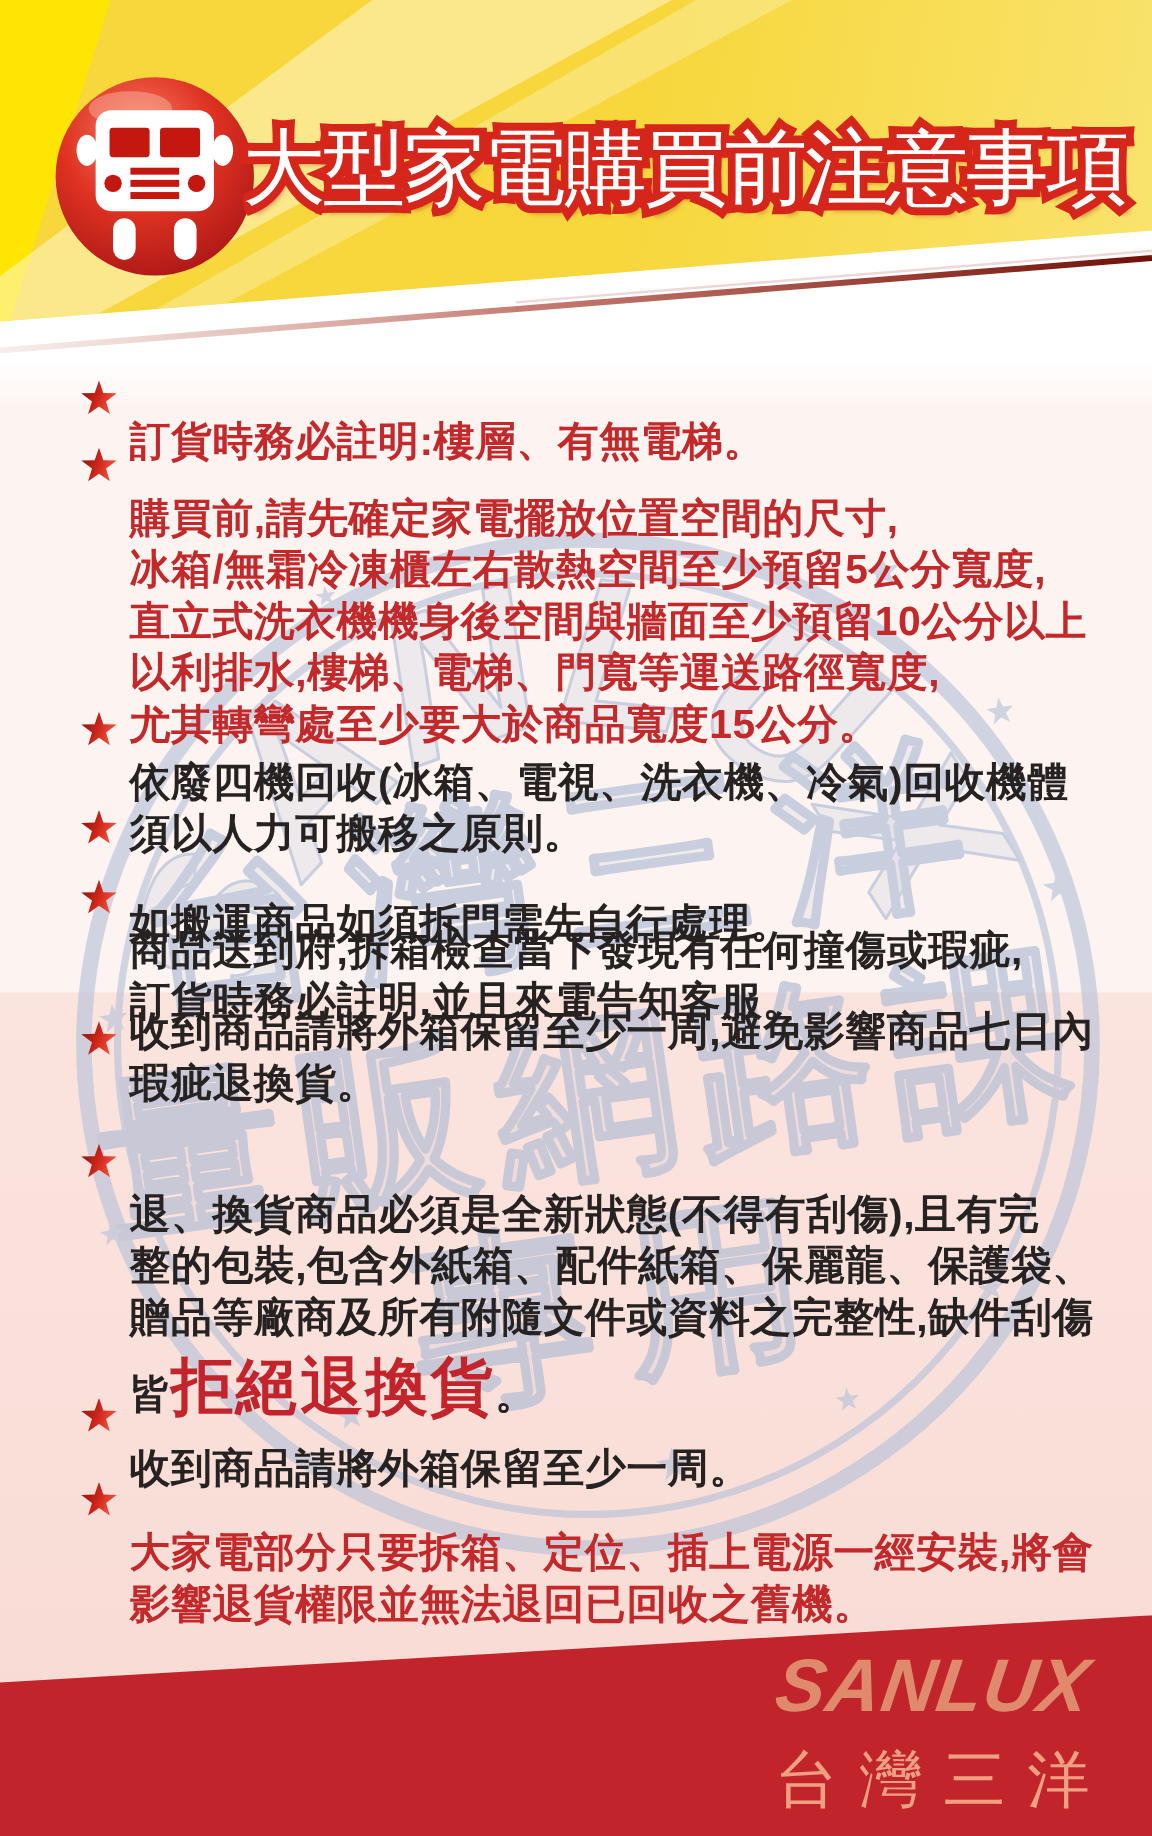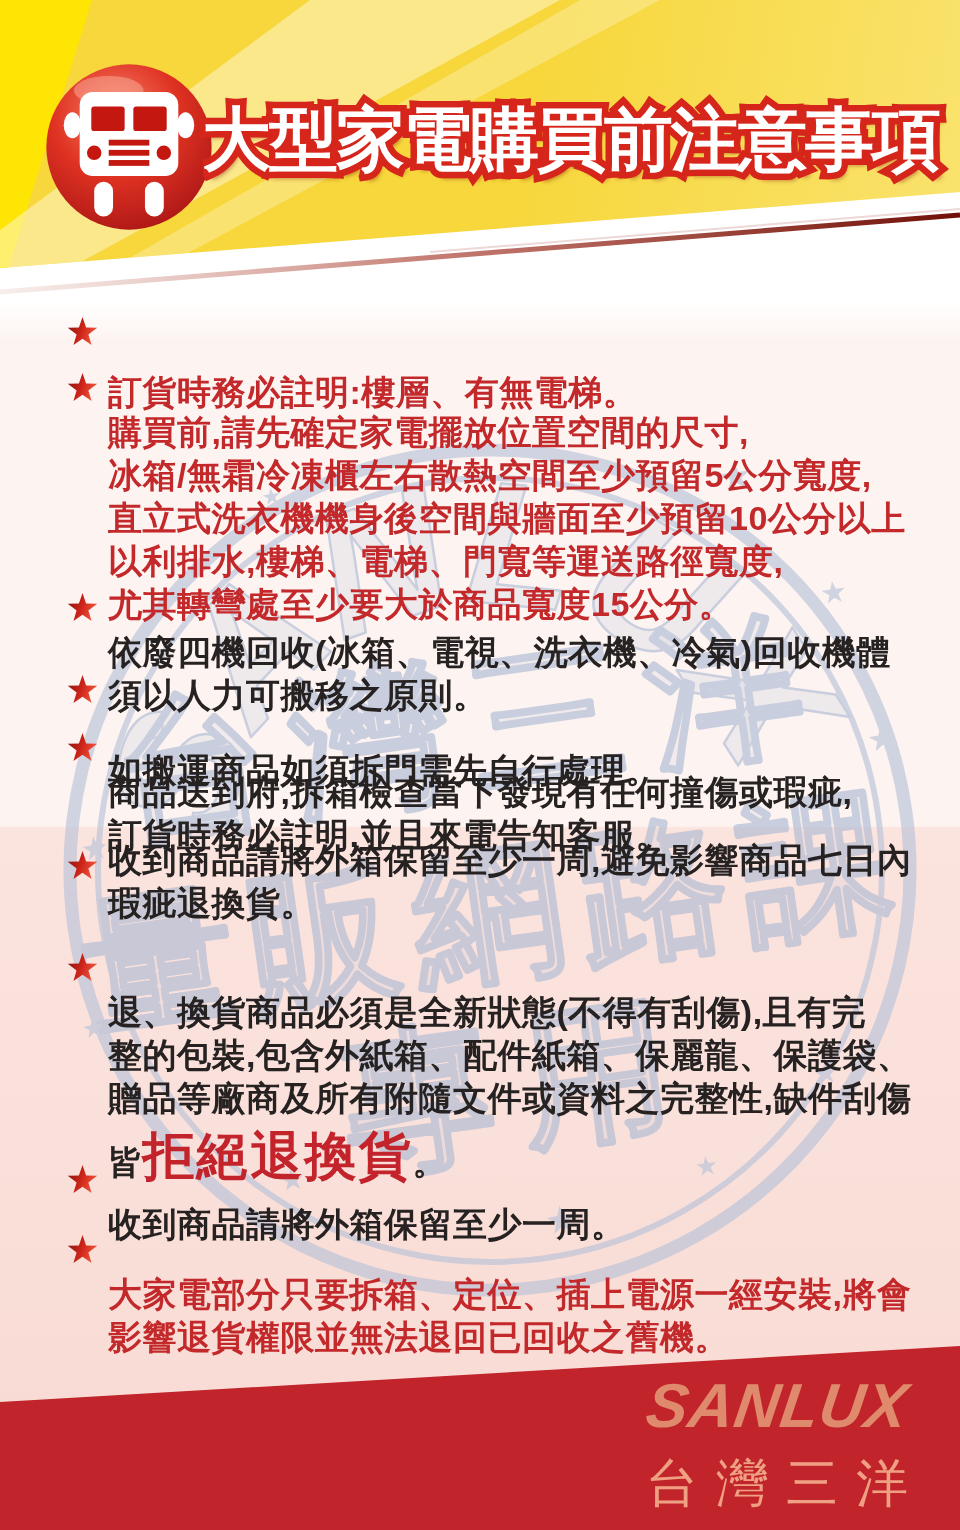--- a/index.html
+++ b/index.html
@@ -20,21 +20,21 @@
     clip-path:polygon(0 0,92px 0,0 295px);}
   .header .streak1{position:absolute;left:0;top:0;width:960px;height:270px;background:rgba(255,250,215,.5);
     clip-path:polygon(310px 0,560px 0,70px 268px,0 268px,0 230px);}
   .header .streak2{position:absolute;left:0;top:0;width:960px;height:270px;background:rgba(255,252,232,.3);
     clip-path:polygon(580px 0,660px 0,160px 268px,112px 268px);}
   .header .sheen{position:absolute;inset:0;background:linear-gradient(100deg,rgba(255,255,255,0) 55%,rgba(255,249,205,.35));}
 
   .badge{position:absolute;left:42px;top:60px;width:174px;height:174px;z-index:3;}
 
   .title{position:absolute;left:202px;top:84px;width:736px;z-index:3;text-align:center;
-    font-size:69px;line-height:112px;font-weight:700;color:#ffffff;letter-spacing:-2px;white-space:nowrap;}
+    font-size:69px;line-height:112px;font-weight:400;color:#ffffff;letter-spacing:-2px;white-space:nowrap;}
   .title::before{content:attr(data-text);position:absolute;left:0;top:0;width:100%;z-index:-1;
     -webkit-text-stroke:13px #d6251a;text-shadow:4px 7px 4px rgba(125,15,8,.45);}
 
   .divider{position:absolute;left:0;top:180px;z-index:2;}
 
   
   .notice{position:absolute;left:108px;width:840px;z-index:3;font-size:34px;line-height:43px;
     font-weight:700;white-space:pre-line;letter-spacing:.5px;}
   .notice.red{color:#c3292b;}
   .notice.dark{color:#262222;}
@@ -138,21 +138,21 @@
     <rect x="46" y="69" width="28" height="4" fill="#c4170f"></rect>
     <rect x="36" y="84" width="13" height="24" rx="6.5" fill="#ffffff"></rect>
     <rect x="71" y="84" width="13" height="24" rx="6.5" fill="#ffffff"></rect>
   </svg>
 
   <div class="title" data-text="大型家電購買前注意事項">大型家電購買前注意事項</div>
 
   <svg class="star" style="top:315px" viewBox="0 0 32 32">
       <use href="#starShape"></use>
     </svg>
-  <div class="notice red" style="top:328px">
+  <div class="notice red" style="top:304px">
     <span>訂貨時務必註明:樓層、有無電梯。</span>
   </div>
 
   <svg class="star" style="top:371px" viewBox="0 0 32 32">
       <use href="#starShape"></use>
     </svg>
   <div class="notice red" style="top:368px">
     <span>購買前,請先確定家電擺放位置空間的尺寸,
 冰箱/無霜冷凍櫃左右散熱空間至少預留5公分寬度,
 直立式洗衣機機身後空間與牆面至少預留10公分以上

